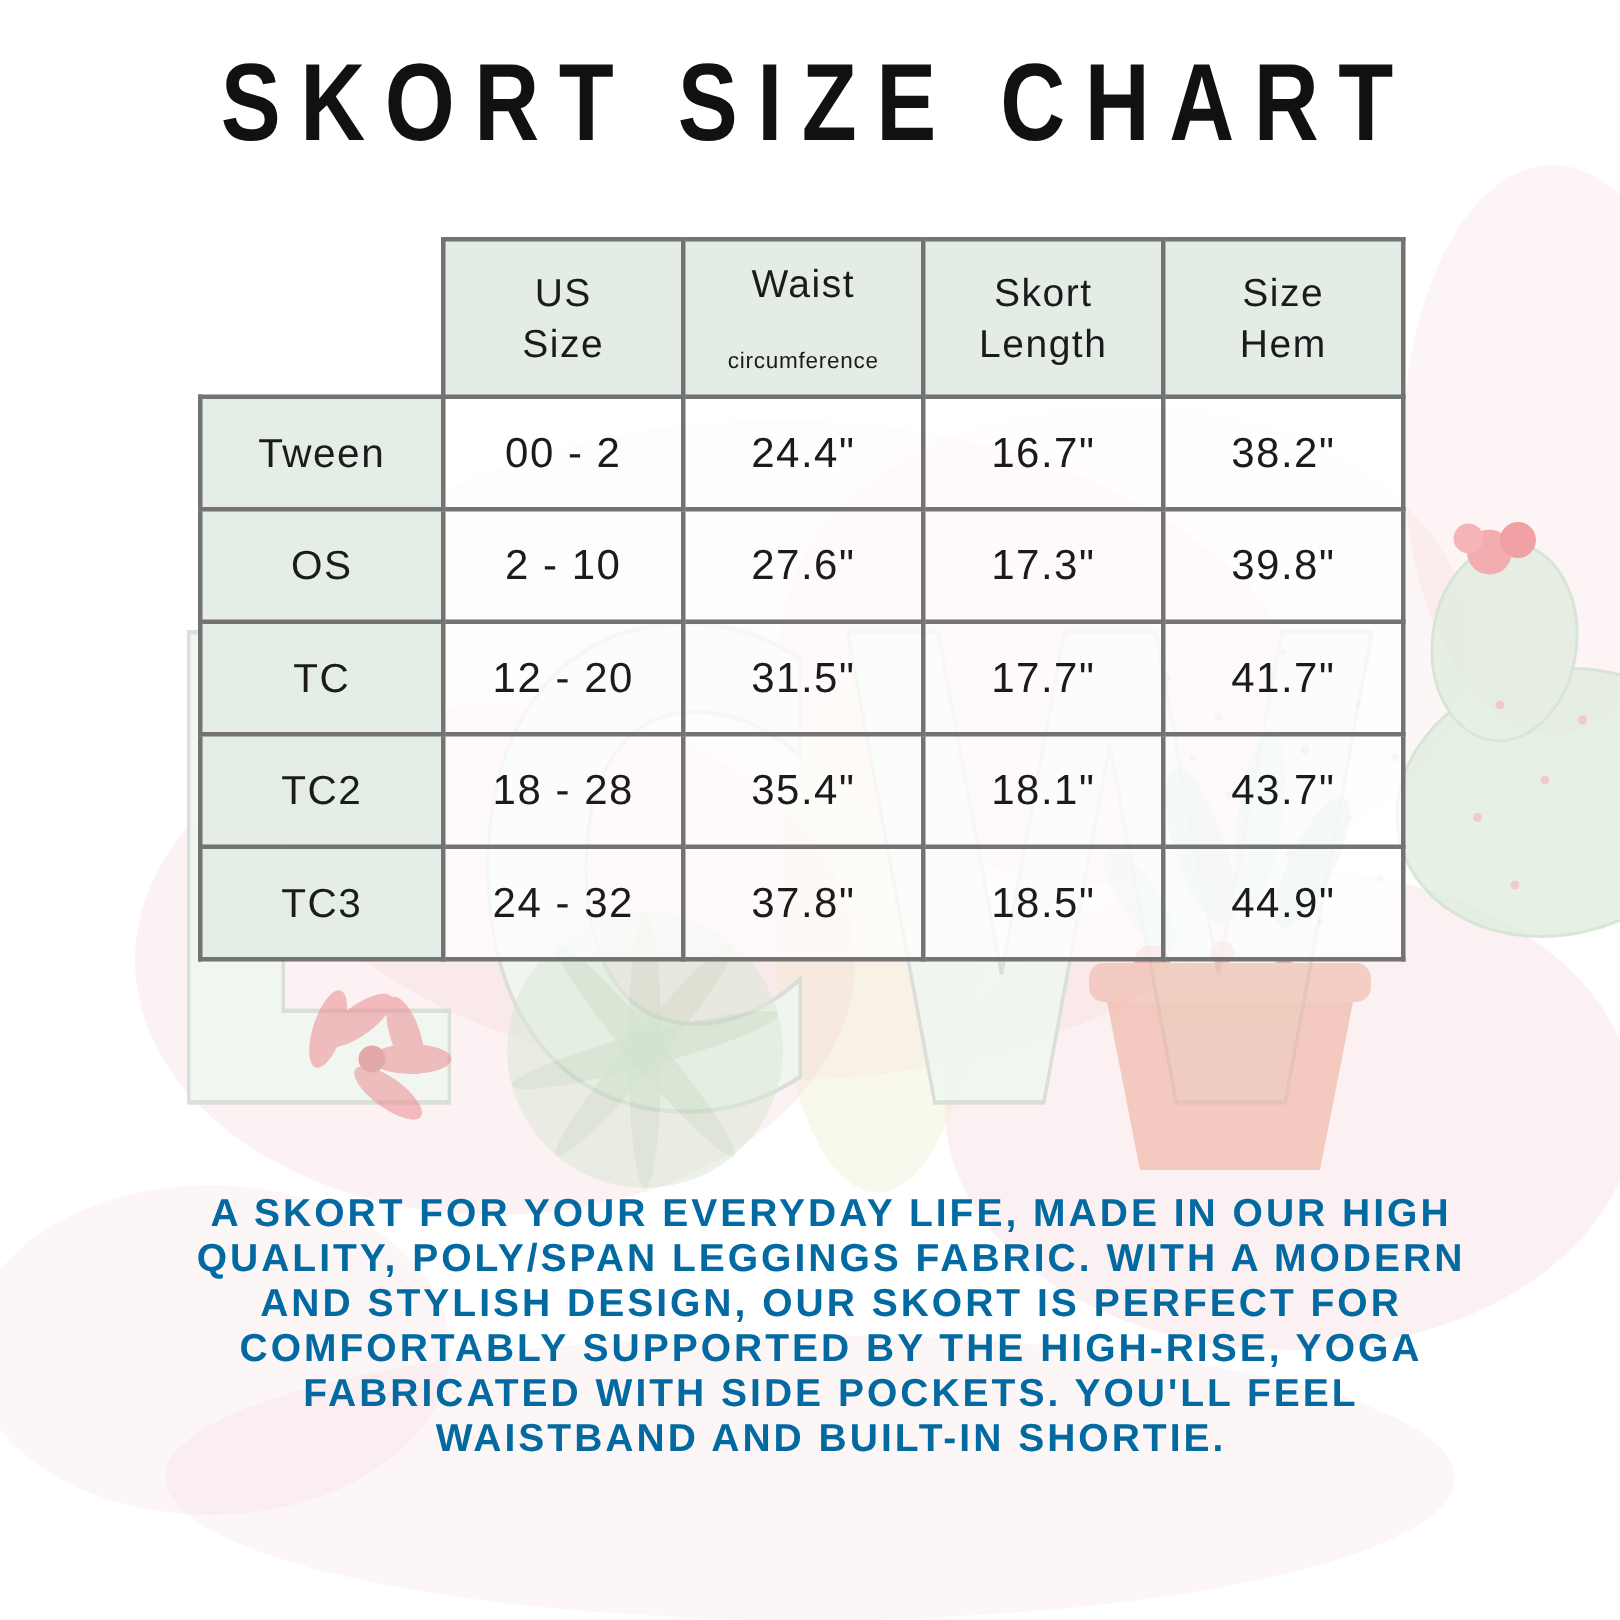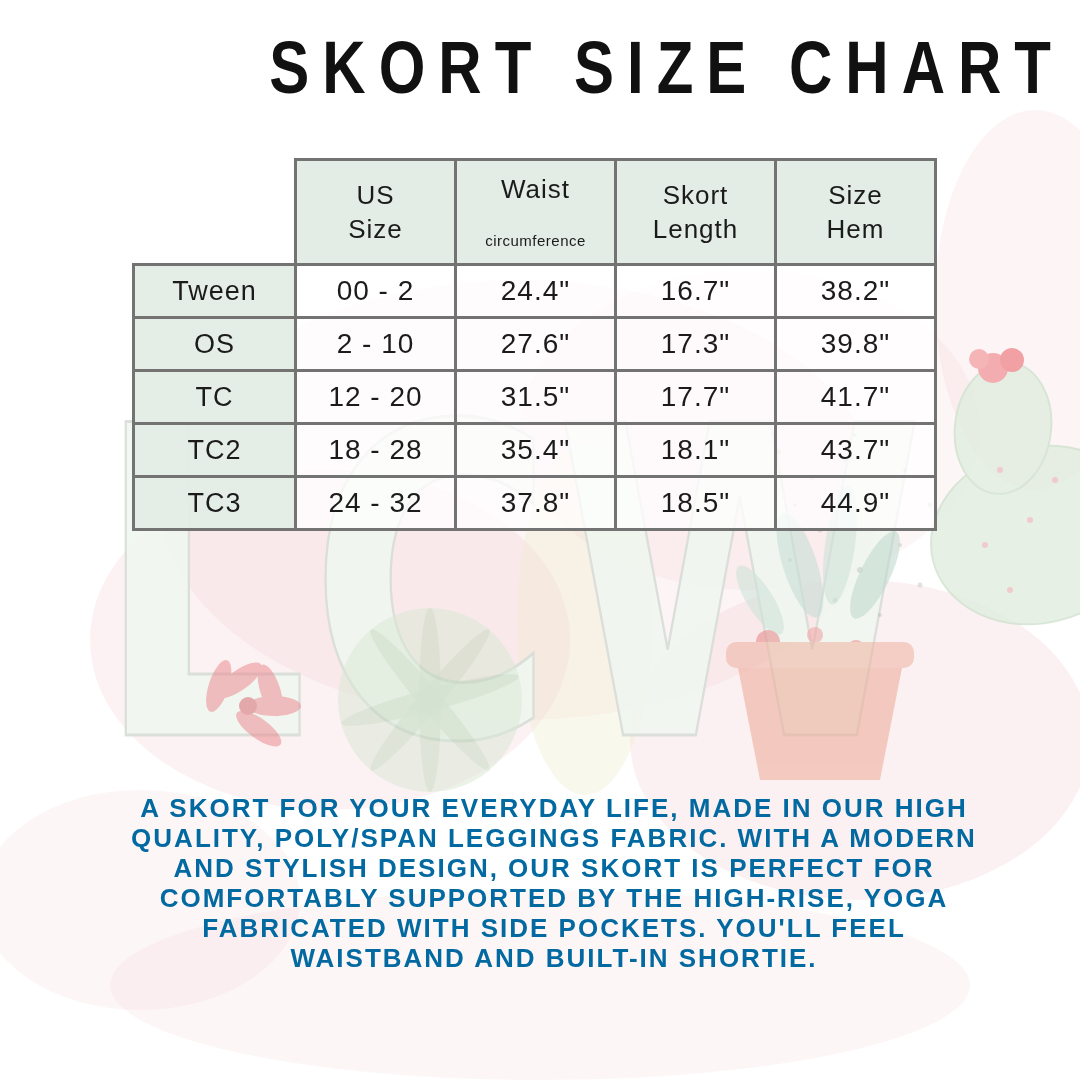--- a/index.html
+++ b/index.html
@@ -3,39 +3,39 @@
 <meta charset="utf-8">
 <style>
   html,body{margin:0;padding:0;background:#ffffff;}
   .canvas{
     position:relative;width:1080px;height:1080px;background:#ffffff;
     overflow:hidden;font-family:"Liberation Sans",sans-serif;color:#1b1b1b;
   }
   .wm{position:absolute;inset:0;width:1080px;height:1080px;z-index:0;}
   .content{position:absolute;inset:0;z-index:1;}
   .title{
-    position:absolute;top:26px;left:0;right:16px;text-align:right;
+    position:absolute;top:26px;left:0;right:4px;text-align:center;
   }
   .title span{
     display:inline-block;font-size:60px;font-weight:bold;letter-spacing:13px;
     transform:scaleY(1.22);transform-origin:top center;white-space:nowrap;
     padding-left:13px;color:#111;
   }
   table.size-table{
     position:absolute;top:158px;left:132px;border-collapse:collapse;
   }
   .size-table th,.size-table td{
     border:3px solid #737373;text-align:center;vertical-align:middle;
     padding:0;
   }
   .size-table .ghost{border:none;background:transparent;}
   .c-label{width:162px;}
   .c-data{width:160px;}
   .hrow{height:105px;}
-  .drow{height:53px;}
+  .drow{height:75px;}
   .hcell{background:rgba(226,236,229,0.96);font-weight:400;}
   .hcell .h-line{display:block;font-size:26px;line-height:34px;letter-spacing:1px;}
   .hcell .h-sub{display:block;font-size:15px;line-height:24px;letter-spacing:0.5px;margin-top:23px;}
   .rlabel{background:rgba(227,236,229,0.96);font-weight:400;font-size:27px;letter-spacing:1px;}
   .dcell{background:rgba(255,255,255,0.74);font-size:28px;letter-spacing:1px;font-weight:400;}
   .desc{
     position:absolute;top:793px;left:0;right:0;text-align:center;
     font-weight:bold;color:#0369a1;padding-left:28px;
   }
   .desc .line{font-size:26px;line-height:30px;letter-spacing:2px;white-space:nowrap;}

